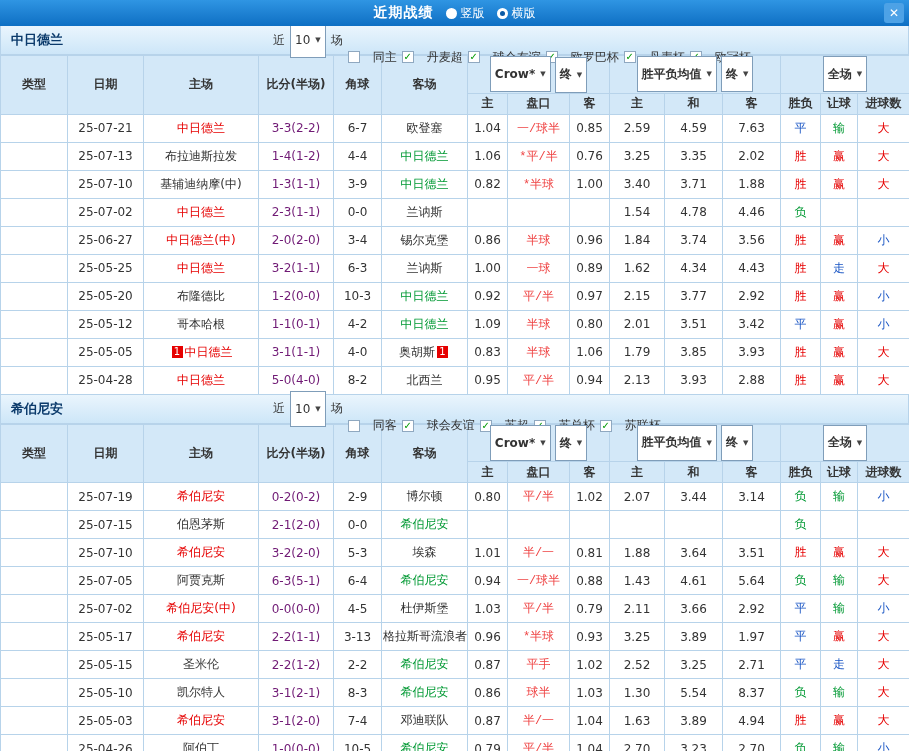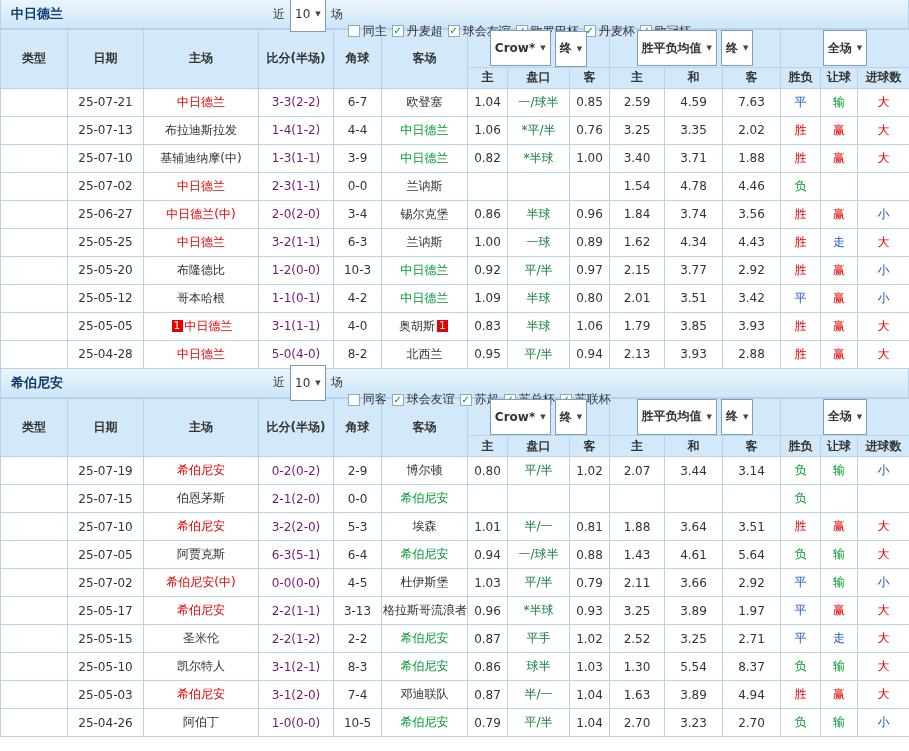--- a/index.html
+++ b/index.html
@@ -34,58 +34,70 @@
   }
   .team-name { width: 272px; padding-left: 10px; font-weight: bold; font-size: 13px; color: #0b3a6b; }
   .filters { display: flex; align-items: center; gap: 5px; color: #333; white-space: nowrap; }
   .league-list { display: inline-flex; align-items: center; gap: 5px; }
   .dd {
     display: inline-flex; align-items: center; background: #fff;
     border: 1px solid #7f9db9; height: 36px; padding: 0 4px; gap: 5px;
     cursor: pointer; white-space: nowrap;
   }
   .dd .arr { font-size: 7px; color: #444; }
-  .cb-item { display: inline-flex; align-items: center; gap: 3px; cursor: pointer; white-space: nowrap; margin-top: 34px; }
+  .cb-item { display: inline-flex; align-items: center; gap: 13px; cursor: pointer; white-space: nowrap; margin-top: 34px; }
   .cb {
     width: 12px; height: 12px; border: 1px solid #8fa8c0; background: #fff;
     display: inline-flex; align-items: center; justify-content: center;
     font-size: 10px; line-height: 1; color: #009900; font-weight: bold;
   }
   table.stats { border-collapse: collapse; table-layout: fixed; width: 909px; }
   .stats th, .stats td {
     border: 1px solid #b7d3ea; text-align: center; overflow: hidden;
     white-space: nowrap; padding: 0 1px;
   }
   .stats thead th { background: #d3e8f8; color: #333; font-weight: bold; }
   .stats thead .dd-row th { height: 25px; }
   .stats thead .lbl-row th { height: 21px; }
   .stats tbody td { height: 28px; background: #fff; }
   td.type-cell { background: #3d98da; color: #fff; }
   td.score { color: #701a75; }
-  td.pan { color: #15803d; }
+  td.pan { color: #ef4444; font-family: Liberation Mono, monospace; }
   td.focus-home { color: #e60000; }
   td.focus-away { color: #009933; }
   .c-red { color: #e60000; }
   .c-blue { color: #1a56c4; }
   .c-green { color: #009933; }
   .badge-num {
     display: inline-block; min-width: 11px; height: 12px; line-height: 12px;
     background: #e60000; color: #fff; font-size: 10px; margin: 0 2px; vertical-align: 1px;
   }
   .summary {
     height: 26px; border: 1px solid #b7d3ea; border-top: none; background: #fff;
     display: flex; align-items: center; justify-content: center; gap: 6px; color: #0b3a6b;
   }
   .badge { background: #e60000; color: #fff; padding: 1px 5px; font-weight: bold; }
 </style>
 </head>
 <body>
 
 <div class="page">
 
+  <div class="topbar">
+    <span class="title">近期战绩</span>
+    <label class="radio">
+      <span class="radio-circle"></span>
+      <span>竖版</span>
+    </label>
+    <label class="radio">
+      <span class="radio-circle checked"></span>
+      <span>横版</span>
+    </label>
+    <span class="close-btn">✕</span>
+  </div>
 
   <section>
     <div class="section-bar">
       <span class="team-name">中日德兰</span>
       <div class="filters">
         <span>近</span>
         <span class="dd">
             <span>10</span>
             <span class="arr">▼</span>
           </span>

